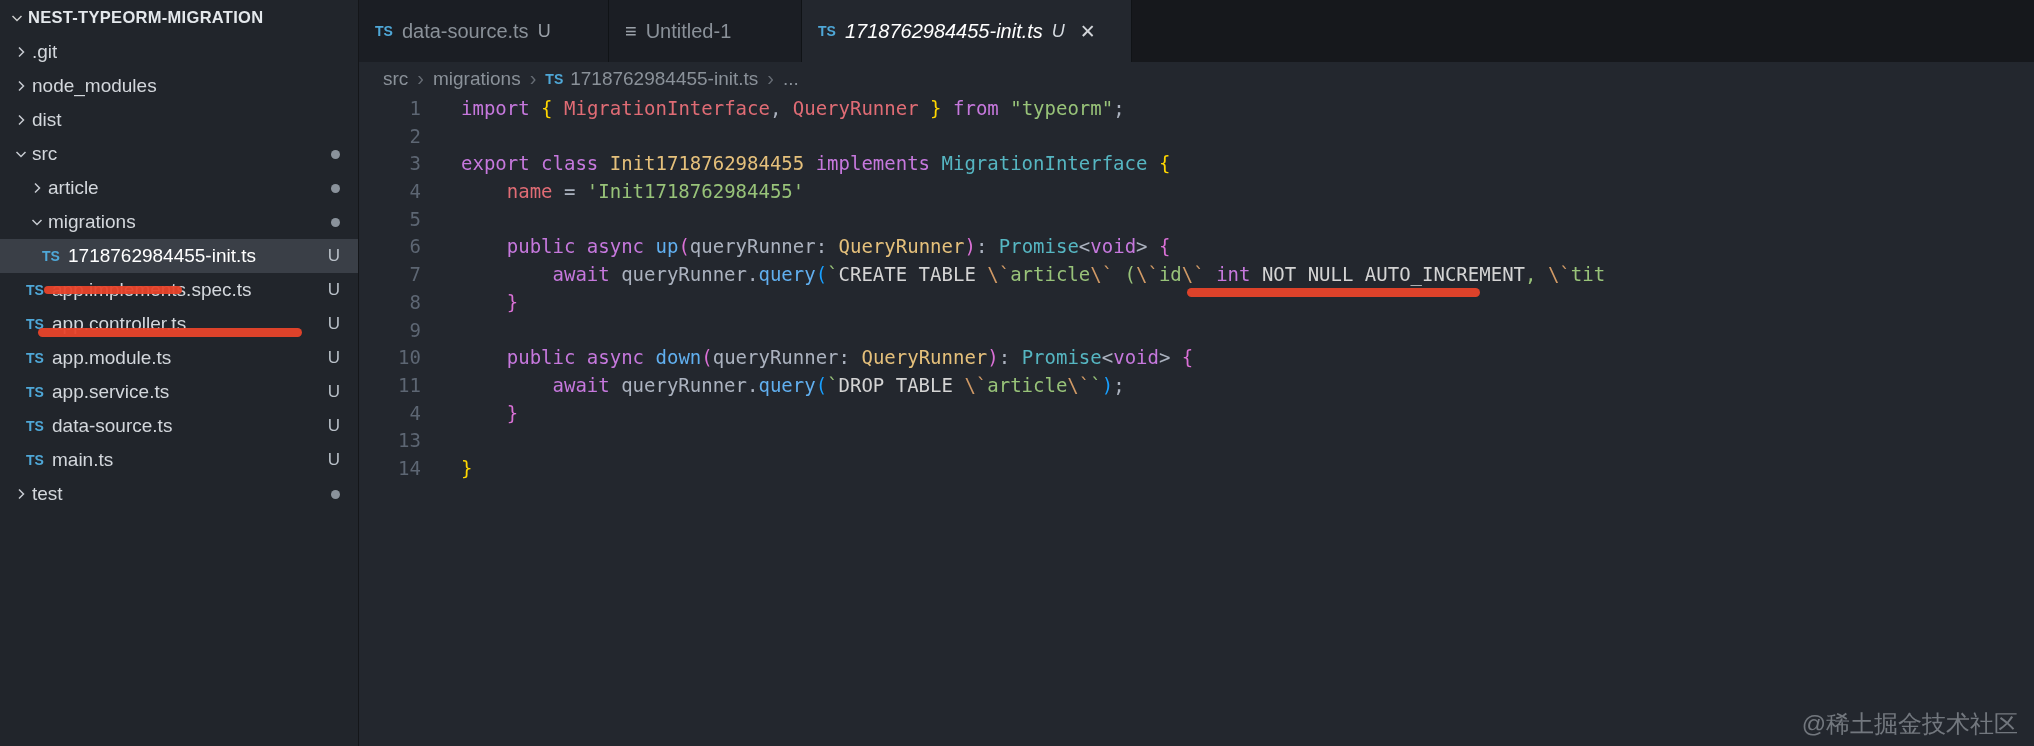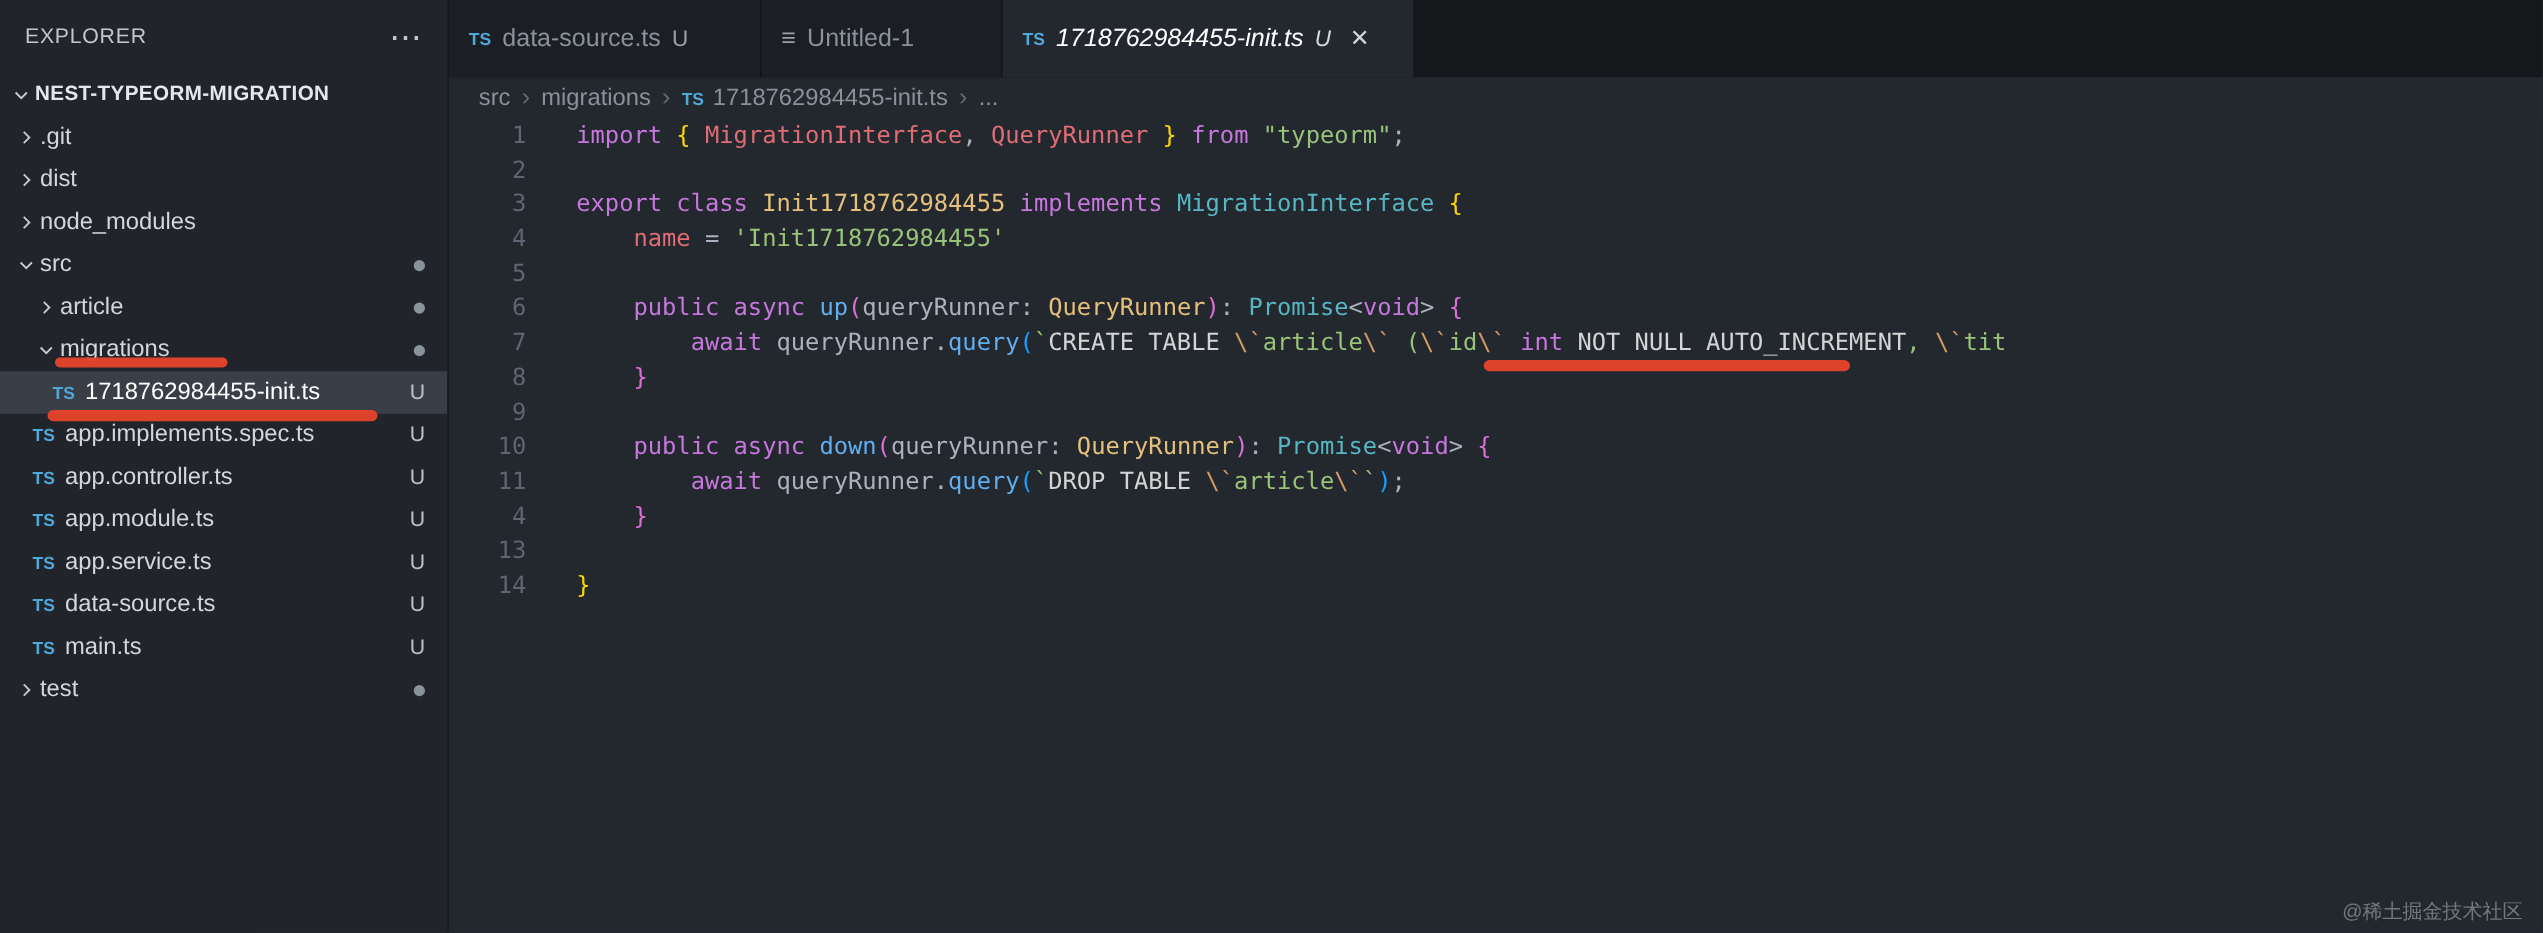--- a/index.html
+++ b/index.html
@@ -57,30 +57,26 @@
   .cline.active{background:rgba(255,255,255,0.045);box-shadow:inset 0 1px 0 rgba(255,255,255,.05), inset 0 -1px 0 rgba(255,255,255,.05);}
   .ln{flex:0 0 62px;text-align:right;color:#5d6673;user-select:none;}
   .cline.active .ln{color:#c8ccd2;}
   .ctext{padding-left:40px;color:#abb2bf;overflow:hidden;}
   
   .marker-stroke{position:absolute;border-radius:5px;z-index:20;opacity:.95;}
   .s1{left:44px;top:286px;width:138px;height:8px;}
   .s2{left:38px;top:328px;width:264px;height:9px;}
   .s3{left:1187px;top:288px;width:293px;height:9px;}
   
-  .watermark{position:absolute;right:16px;bottom:6px;font-size:16px;color:rgba(200,206,214,.48);z-index:30;}
+  .watermark{position:absolute;right:16px;bottom:6px;font-size:24px;color:rgba(200,206,214,.48);z-index:30;}
 </style>
 </head>
 <body>
 
 <div class="sidebar">
-  <div class="explorer-header">
-    <span>EXPLORER</span>
-    <span class="more-icon">⋯</span>
-  </div>
   <div class="root-row">
     <span class="chev expanded">
       <svg width="16" height="16" viewBox="0 0 16 16" fill="none" stroke="#cccccc" stroke-width="1.5">
           <path d="M6 3.5 L10.5 8 L6 12.5"></path>
         </svg>
     </span>
     <span class="tlabel">NEST-TYPEORM-MIGRATION</span>
   </div>
   <div class="tree" id="tree">
       <div class="trow" style="padding-left: 10px;">
@@ -90,29 +86,29 @@
           </svg>
         </span>
         <span class="tlabel">.git</span>
       </div>
       <div class="trow" style="padding-left: 10px;">
         <span class="chev">
           <svg width="16" height="16" viewBox="0 0 16 16" fill="none" stroke="#c6cad0" stroke-width="1.5">
             <path d="M6 3.5 L10.5 8 L6 12.5"></path>
           </svg>
         </span>
+        <span class="tlabel">node_modules</span>
+      </div>
+      <div class="trow" style="padding-left: 10px;">
+        <span class="chev">
+          <svg width="16" height="16" viewBox="0 0 16 16" fill="none" stroke="#c6cad0" stroke-width="1.5">
+            <path d="M6 3.5 L10.5 8 L6 12.5"></path>
+          </svg>
+        </span>
         <span class="tlabel">dist</span>
-      </div>
-      <div class="trow" style="padding-left: 10px;">
-        <span class="chev">
-          <svg width="16" height="16" viewBox="0 0 16 16" fill="none" stroke="#c6cad0" stroke-width="1.5">
-            <path d="M6 3.5 L10.5 8 L6 12.5"></path>
-          </svg>
-        </span>
-        <span class="tlabel">node_modules</span>
       </div>
       <div class="trow" style="padding-left: 10px;">
         <span class="chev expanded">
           <svg width="16" height="16" viewBox="0 0 16 16" fill="none" stroke="#c6cad0" stroke-width="1.5">
             <path d="M6 3.5 L10.5 8 L6 12.5"></path>
           </svg>
         </span>
         <span class="tlabel">src</span>
         <span class="dotbadge"></span>
       </div>

